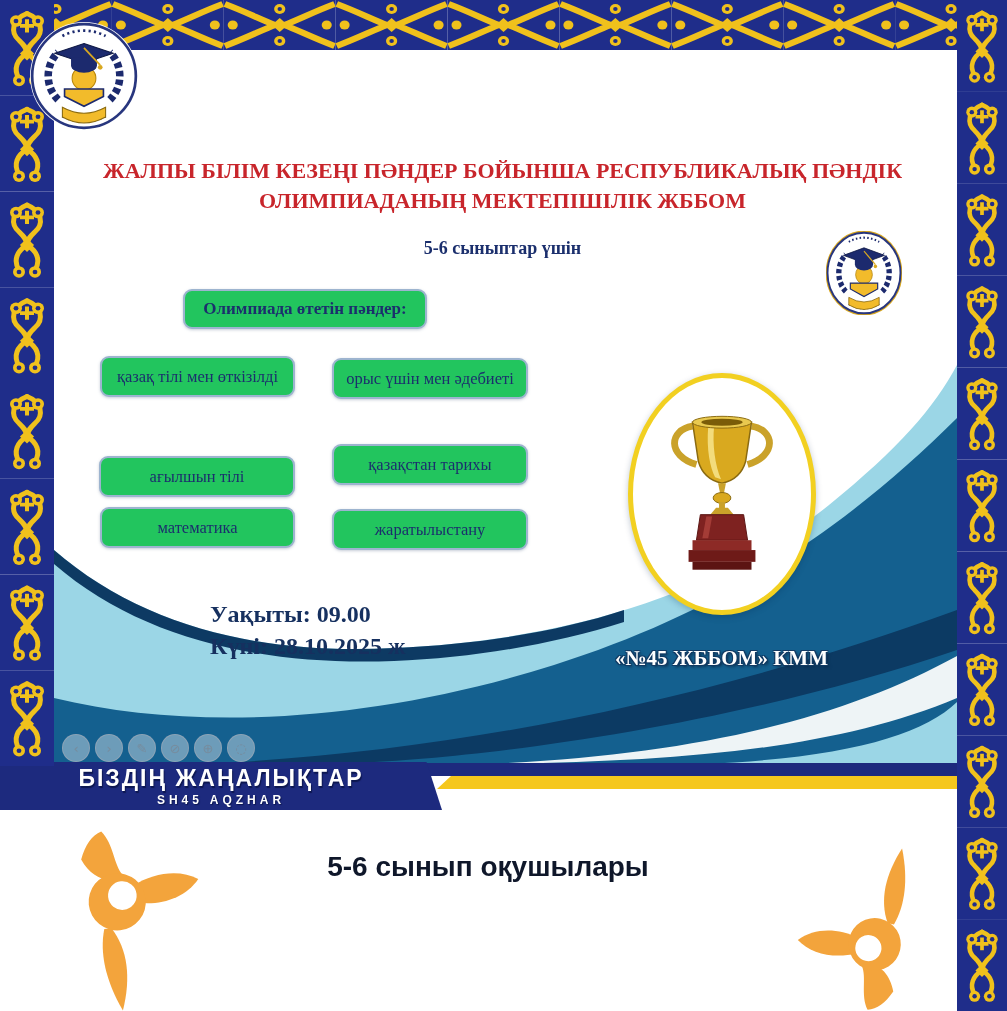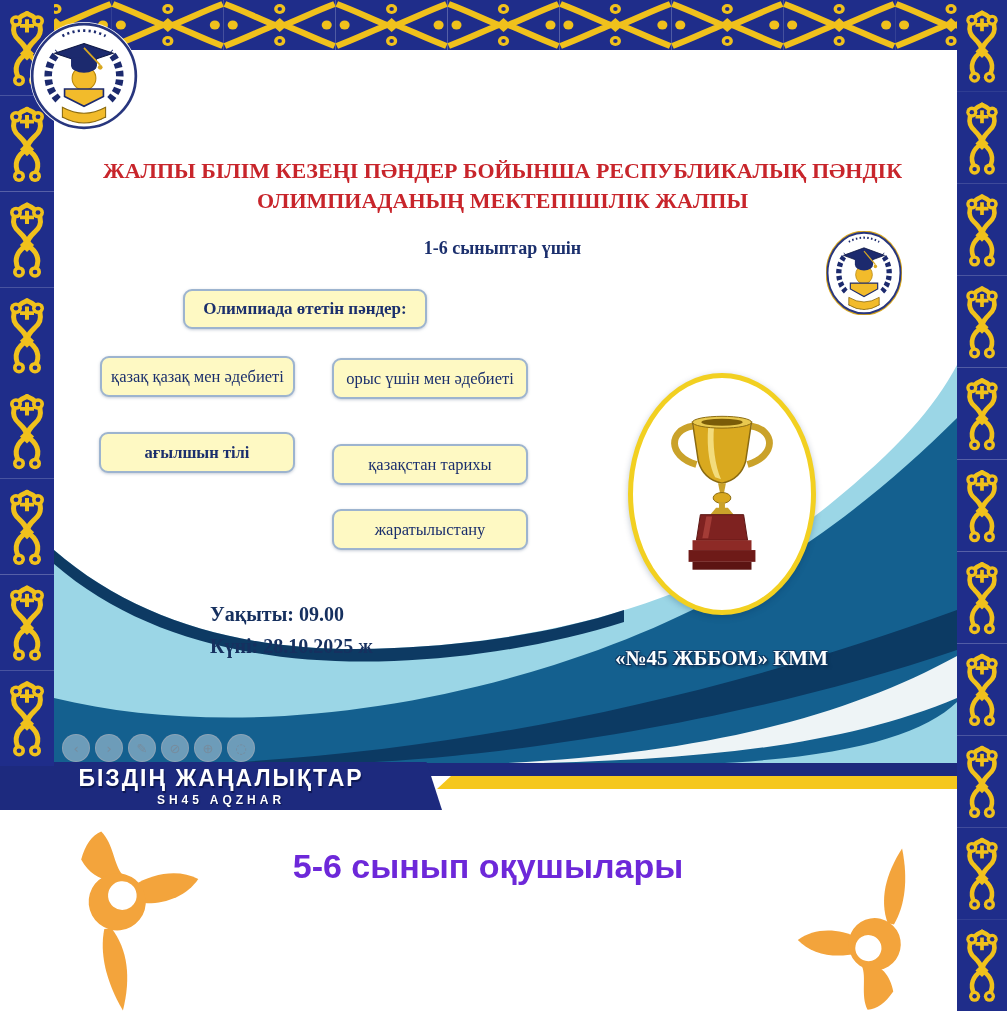--- a/index.html
+++ b/index.html
@@ -10,33 +10,33 @@
   
   .border-top{left:0;top:0;width:1007px;height:50px;}
   .border-left{left:0;top:0;width:54px;height:766px;}
   .border-right{left:957px;top:0;width:50px;height:1011px;}
 
   
   .title{left:80px;top:156px;width:845px;text-align:center;color:#c8252b;
          font-weight:bold;font-size:22px;line-height:30px;}
   .subtitle{left:80px;top:238px;width:845px;text-align:center;color:#1b2f6d;
             font-weight:bold;font-size:18px;}
-  .box{position:absolute;background:#fef9c3;border:2px solid #9db4cf;border-radius:9px;
+  .box{position:absolute;background:#22c55e;border:2px solid #9db4cf;border-radius:9px;
        display:flex;align-items:center;justify-content:center;color:#1b2f6d;
        box-shadow:0 1px 3px rgba(90,110,140,.35);}
   .box-header{left:183px;top:289px;width:240px;height:36px;font-weight:bold;font-size:17px;}
   .subject{font-size:16.5px;}
   .s0{left:100px;top:356px;width:191px;height:37px;}
   .s1{left:332px;top:358px;width:192px;height:37px;}
-  .s2{left:99px; top:432px;width:192px;height:37px;font-weight:bold;}
+  .s2{left:99px; top:456px;width:192px;height:37px;}
   .s3{left:332px;top:444px;width:192px;height:37px;}
   .s4{left:100px;top:507px;width:191px;height:37px;}
   .s5{left:332px;top:509px;width:192px;height:37px;}
 
-  .timeblock{left:210px;top:598px;color:#16305f;font-weight:bold;font-size:20px;line-height:32px;}
+  .timeblock{left:210px;top:598px;color:#16305f;font-weight:bold;font-size:24px;line-height:32px;}
   .school{left:615px;top:646px;width:300px;color:#ffffff;
           font-weight:bold;font-size:21px;
           text-shadow:1px 1px 0 #123a63,-1px -1px 0 #123a63,1px -1px 0 #123a63,-1px 1px 0 #123a63,2px 2px 3px #0b2a48;}
 
   
   .trophy-oval{left:628px;top:373px;width:178px;height:232px;background:#ffffff;
                border:5px solid #f2d021;border-radius:50%;display:flex;align-items:center;
                justify-content:center;box-shadow:0 2px 6px rgba(0,40,80,.25);}
 
   
@@ -55,23 +55,23 @@
   .bar-yellow{left:437px;top:776px;width:520px;height:13px;background:#f5c71d;
               clip-path:polygon(14px 0,100% 0,100% 100%,0 100%);}
   .banner{left:0;top:762px;width:442px;height:48px;background:#1d2a7e;
           clip-path:polygon(0 0,96.5% 0,100% 100%,0 100%);
           display:flex;flex-direction:column;align-items:center;justify-content:center;
           font-family:"Liberation Sans","DejaVu Sans",sans-serif;color:#ffffff;}
   .banner-l1{font-size:23px;font-weight:bold;letter-spacing:2px;text-shadow:1px 2px 1px #0d1750;}
   .banner-l2{font-size:12px;font-weight:bold;letter-spacing:4px;margin-top:1px;text-shadow:1px 1px 1px #0d1750;}
 
   
-  .footer{left:133px;top:843px;width:710px;text-align:center;color:#6d28d9;
+  .footer{left:133px;top:843px;width:710px;text-align:center;color:#0f172a;
           font-family:"Liberation Sans","DejaVu Sans",sans-serif;
-          font-weight:bold;font-size:34px;line-height:47px;}
+          font-weight:bold;font-size:28px;line-height:47px;}
 
   .flourish-left{left:46px;top:826px;width:172px;height:186px;transform:rotate(-6deg);}
   .flourish-right{left:782px;top:840px;width:170px;height:170px;transform:rotate(193deg);}
 </style>
 </head>
 <body>
 
 <div class="page">
 
   <svg width="0" height="0" style="position:absolute" aria-hidden="true">
@@ -149,29 +149,30 @@
     <circle cx="50" cy="50" r="50" fill="#ffffff"></circle>
     <use href="#emblem"></use>
   </svg>
   <svg class="abs logo-small" viewBox="0 0 100 100" preserveAspectRatio="none">
     <circle cx="50" cy="50" r="49" fill="none" stroke="#d9a820" stroke-width="3"></circle>
     <use href="#emblem"></use>
   </svg>
 
   <div class="abs title">
     <div>ЖАЛПЫ БІЛІМ КЕЗЕҢІ ПӘНДЕР БОЙЫНША РЕСПУБЛИКАЛЫҚ ПӘНДІК</div>
-    <div>ОЛИМПИАДАНЫҢ МЕКТЕПІШІЛІК ЖАЛПЫ</div>
-  </div>
-  <div class="abs subtitle">1-6 сыныптар үшін</div>
+    <div>ОЛИМПИАДАНЫҢ МЕКТЕПІШІЛІК ЖББОМ</div>
+  </div>
+  <div class="abs subtitle">5-6 сыныптар үшін</div>
 
   <div class="box box-header">Олимпиада өтетін пәндер:</div>
-  <div class="box subject s0">қазақ қазақ мен әдебиеті</div>
+  <div class="box subject s0">қазақ тілі мен өткізілді</div>
   <div class="box subject s1">орыс үшін мен әдебиеті</div>
   <div class="box subject s2">ағылшын тілі</div>
   <div class="box subject s3">қазақстан тарихы</div>
+  <div class="box subject s4">математика</div>
   <div class="box subject s5">жаратылыстану</div>
 
   <div class="abs trophy-oval">
     <svg width="118" height="176" viewBox="0 0 120 170">
       <path d="M30,16 C6,20 4,46 34,55" fill="none" stroke="#caa22a" stroke-width="7"></path>
       <path d="M90,16 C114,20 116,46 86,55" fill="none" stroke="#caa22a" stroke-width="7"></path>
       <path d="M30,12 H90 L84,52 C80,66 70,72 60,74 C50,72 40,66 36,52 Z" fill="#d9a91f" stroke="#8a6a10" stroke-width="1.5"></path>
       <path d="M46,16 C44,40 48,58 53,68 L59,70 C53,56 50,34 52,16 Z" fill="#f3dc7c"></path>
       <ellipse cx="60" cy="12" rx="30" ry="6" fill="#e9c94f" stroke="#8a6a10"></ellipse>
       <ellipse cx="60" cy="12" rx="21" ry="3.5" fill="#7a5c08"></ellipse>

